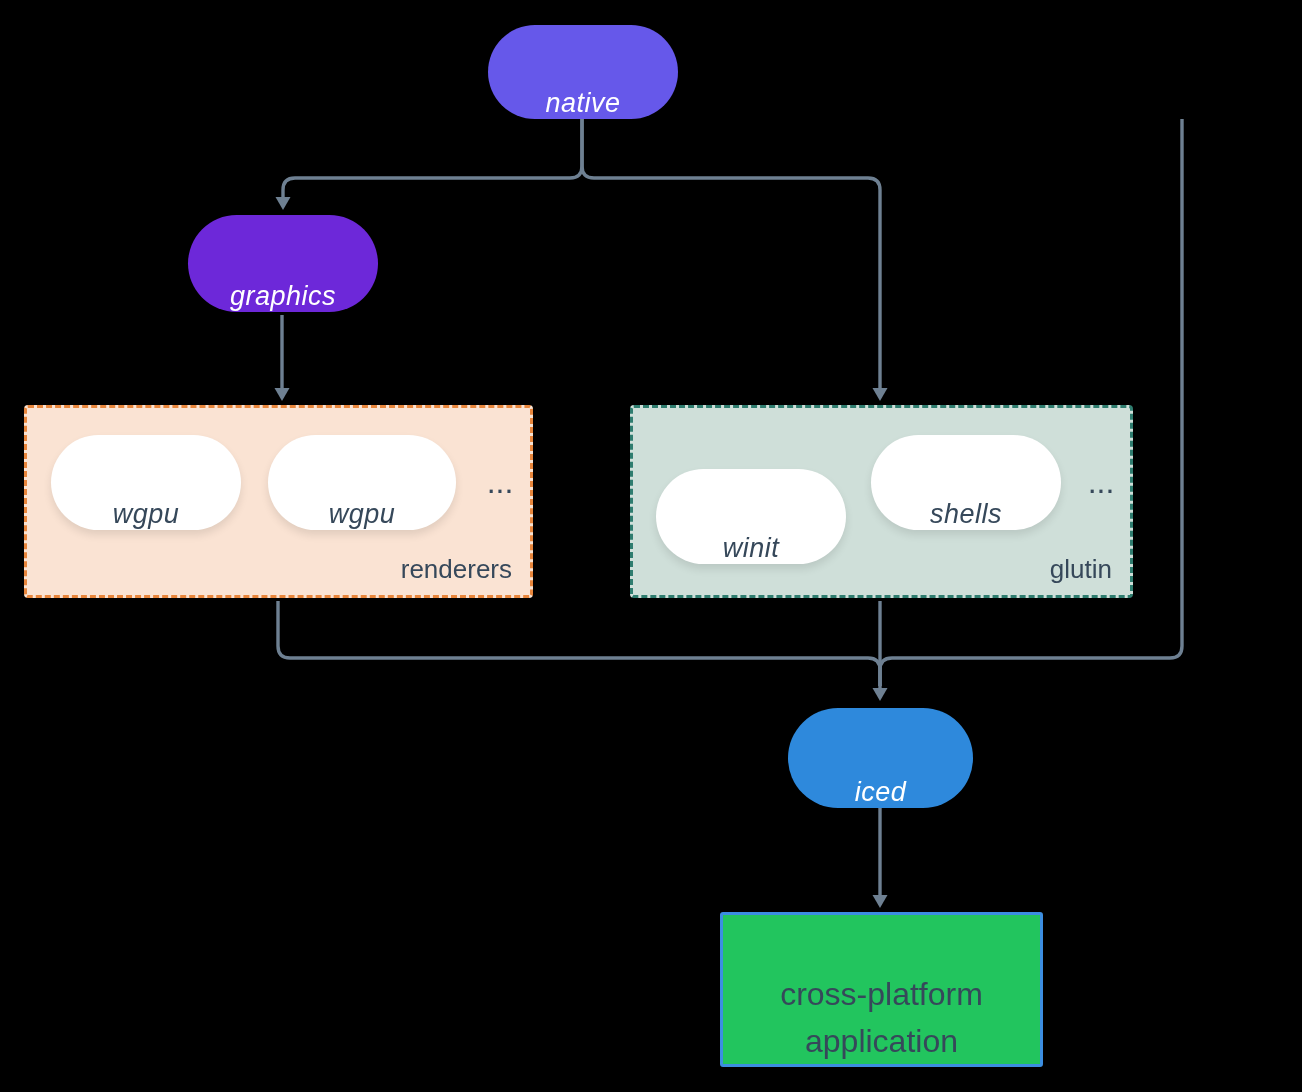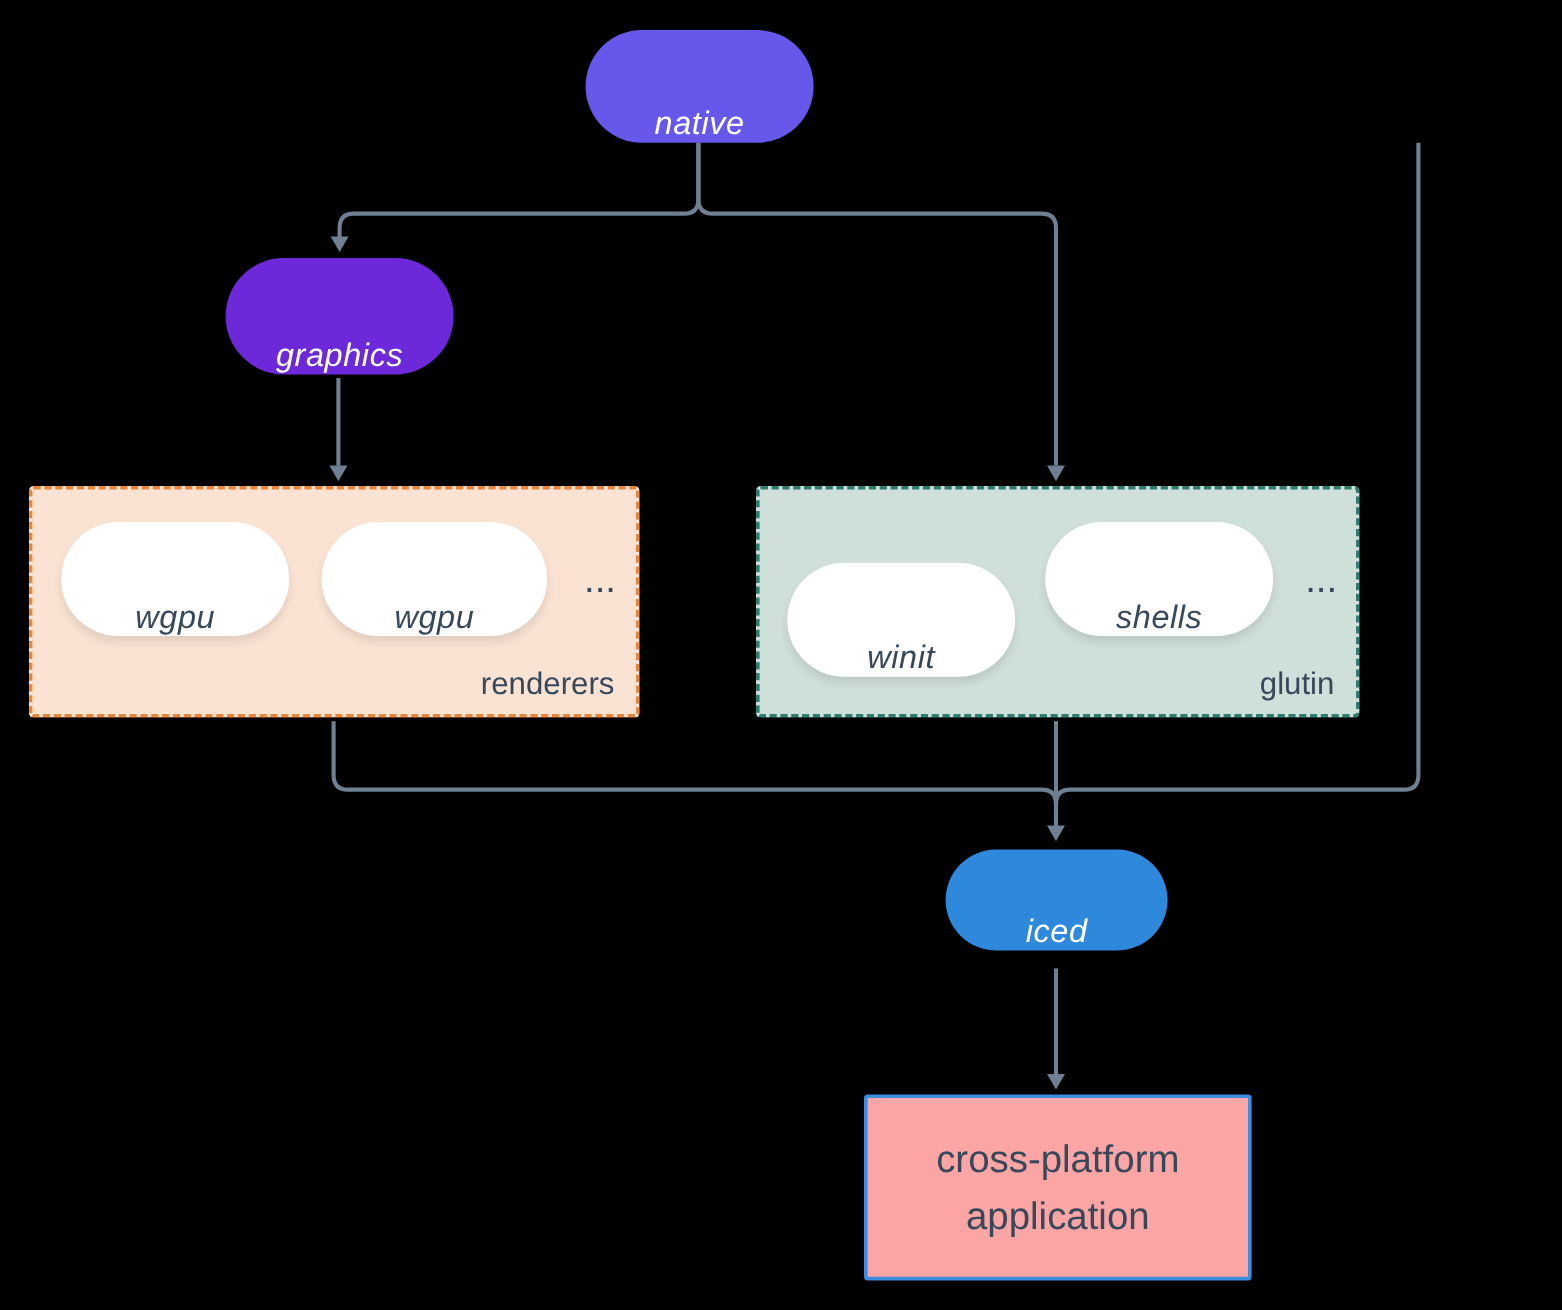--- a/index.html
+++ b/index.html
@@ -63,25 +63,25 @@
   .ellipsis {
     position: absolute;
     display: flex;
     align-items: center;
     justify-content: center;
     font-size: 32px;
     color: #36485a;
   }
   .app-box {
     position: absolute;
-    background: #fca5a5;
+    background: #22c55e;
     border: 3px solid #3c8ee0;
     border-radius: 3px;
     display: flex;
-    align-items: center;
+    align-items: flex-end;
     justify-content: center;
     text-align: center;
     color: #36485a;
     font-size: 32px;
     line-height: 1.45;
     padding: 0 10px;
     box-sizing: border-box;
   }
 </style>
 </head>
@@ -139,21 +139,21 @@
     <div class="pill pill-white" style="left:23px; top:27px; width:190px; height:95px;margin-top:34px;">
       <span>winit</span>
     </div>
     <div class="pill pill-white" style="left:238px; top:27px; width:190px; height:95px;">
       <span>shells</span>
     </div>
     <div class="ellipsis" style="left:443px; top:27px; width:50px; height:95px;">...</div>
     <div class="group-label">glutin</div>
   </div>
 
-  <div class="pill pill-blue" style="left:788px; top:708px; width:185px; height:84px;">
+  <div class="pill pill-blue" style="left:788px; top:708px; width:185px; height:100px;">
     <span>iced</span>
   </div>
 
   <div class="app-box" style="left:720px; top:912px; width:323px; height:155px;">
     <span>cross-platform application</span>
   </div>
 
 </div>
 
 </body></html>

